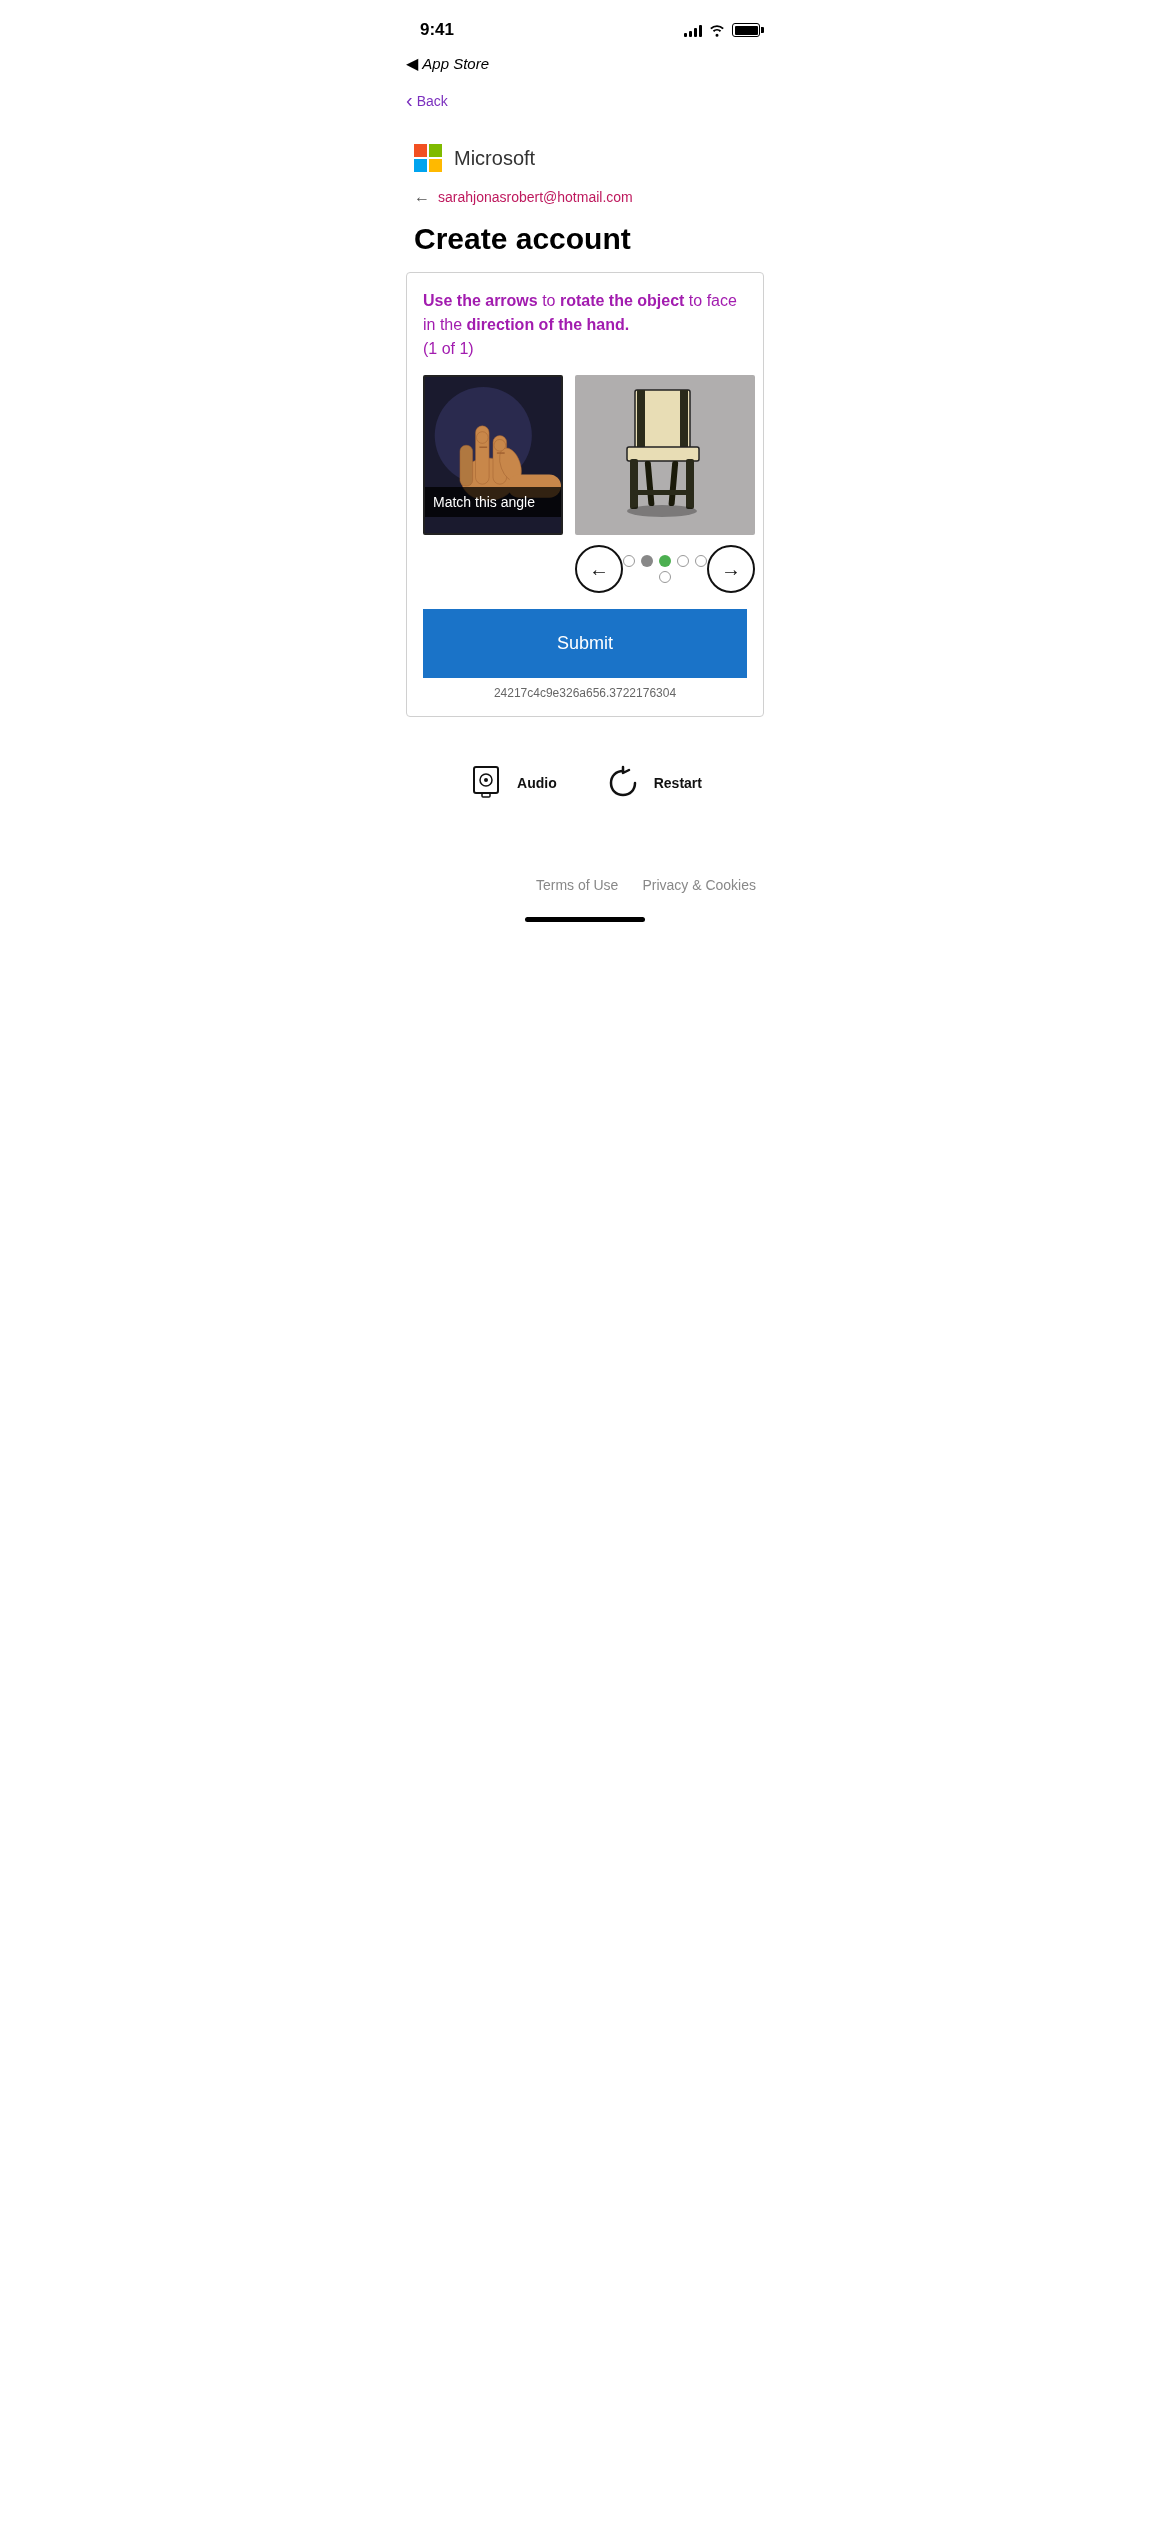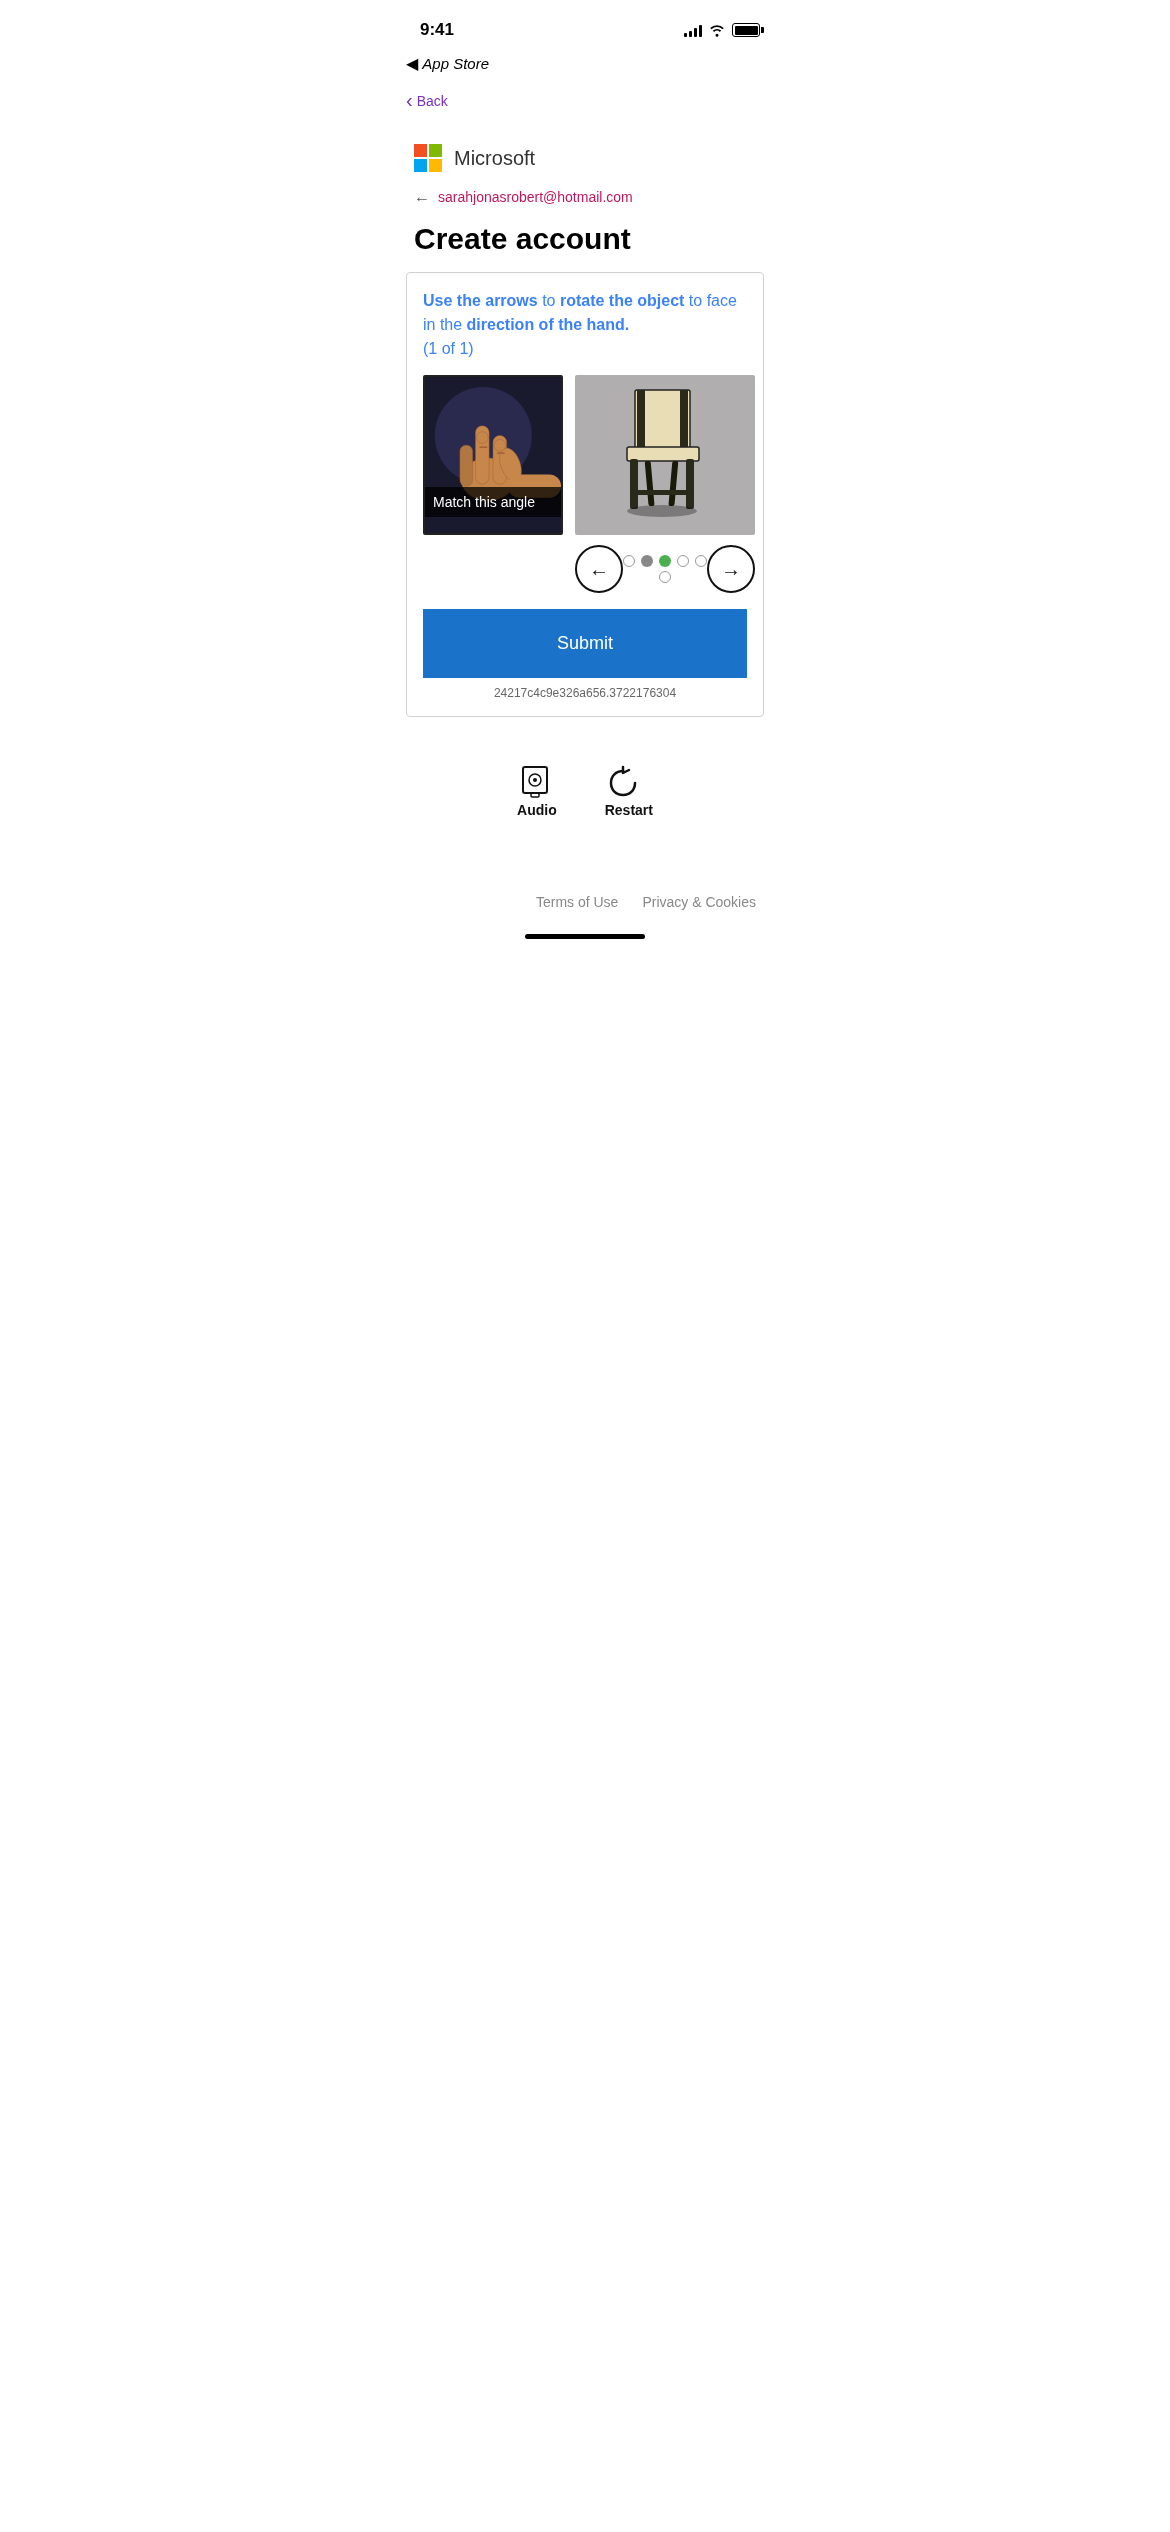--- a/index.html
+++ b/index.html
@@ -185,21 +185,21 @@
     .captcha-container {
       margin: 0 16px;
       border: 1px solid #d0d0d0;
       border-radius: 4px;
       padding: 16px;
       background: #fff;
     }
 
     .captcha-instruction {
       font-size: 16px;
-      color: #3b82f6;
+      color: #a21caf;
       line-height: 1.5;
       margin-bottom: 14px;
     }
 
     .captcha-instruction strong {
       font-weight: 700;
     }
 
     .captcha-images {
       display: flex;
@@ -343,23 +343,23 @@
     .bottom-toolbar {
       display: flex;
       justify-content: center;
       gap: 48px;
       padding: 24px 24px 16px 24px;
       margin-top: 24px;
     }
 
     .toolbar-item {
       display: flex;
-      flex-direction: column;
-      align-items: flex-start;
-      gap: 1px;
+      flex-direction: row;
+      align-items: center;
+      gap: 13px;
       cursor: pointer;
     }
 
     .toolbar-icon {
       width: 36px;
       height: 36px;
       display: flex;
       align-items: center;
       justify-content: center;
     }

